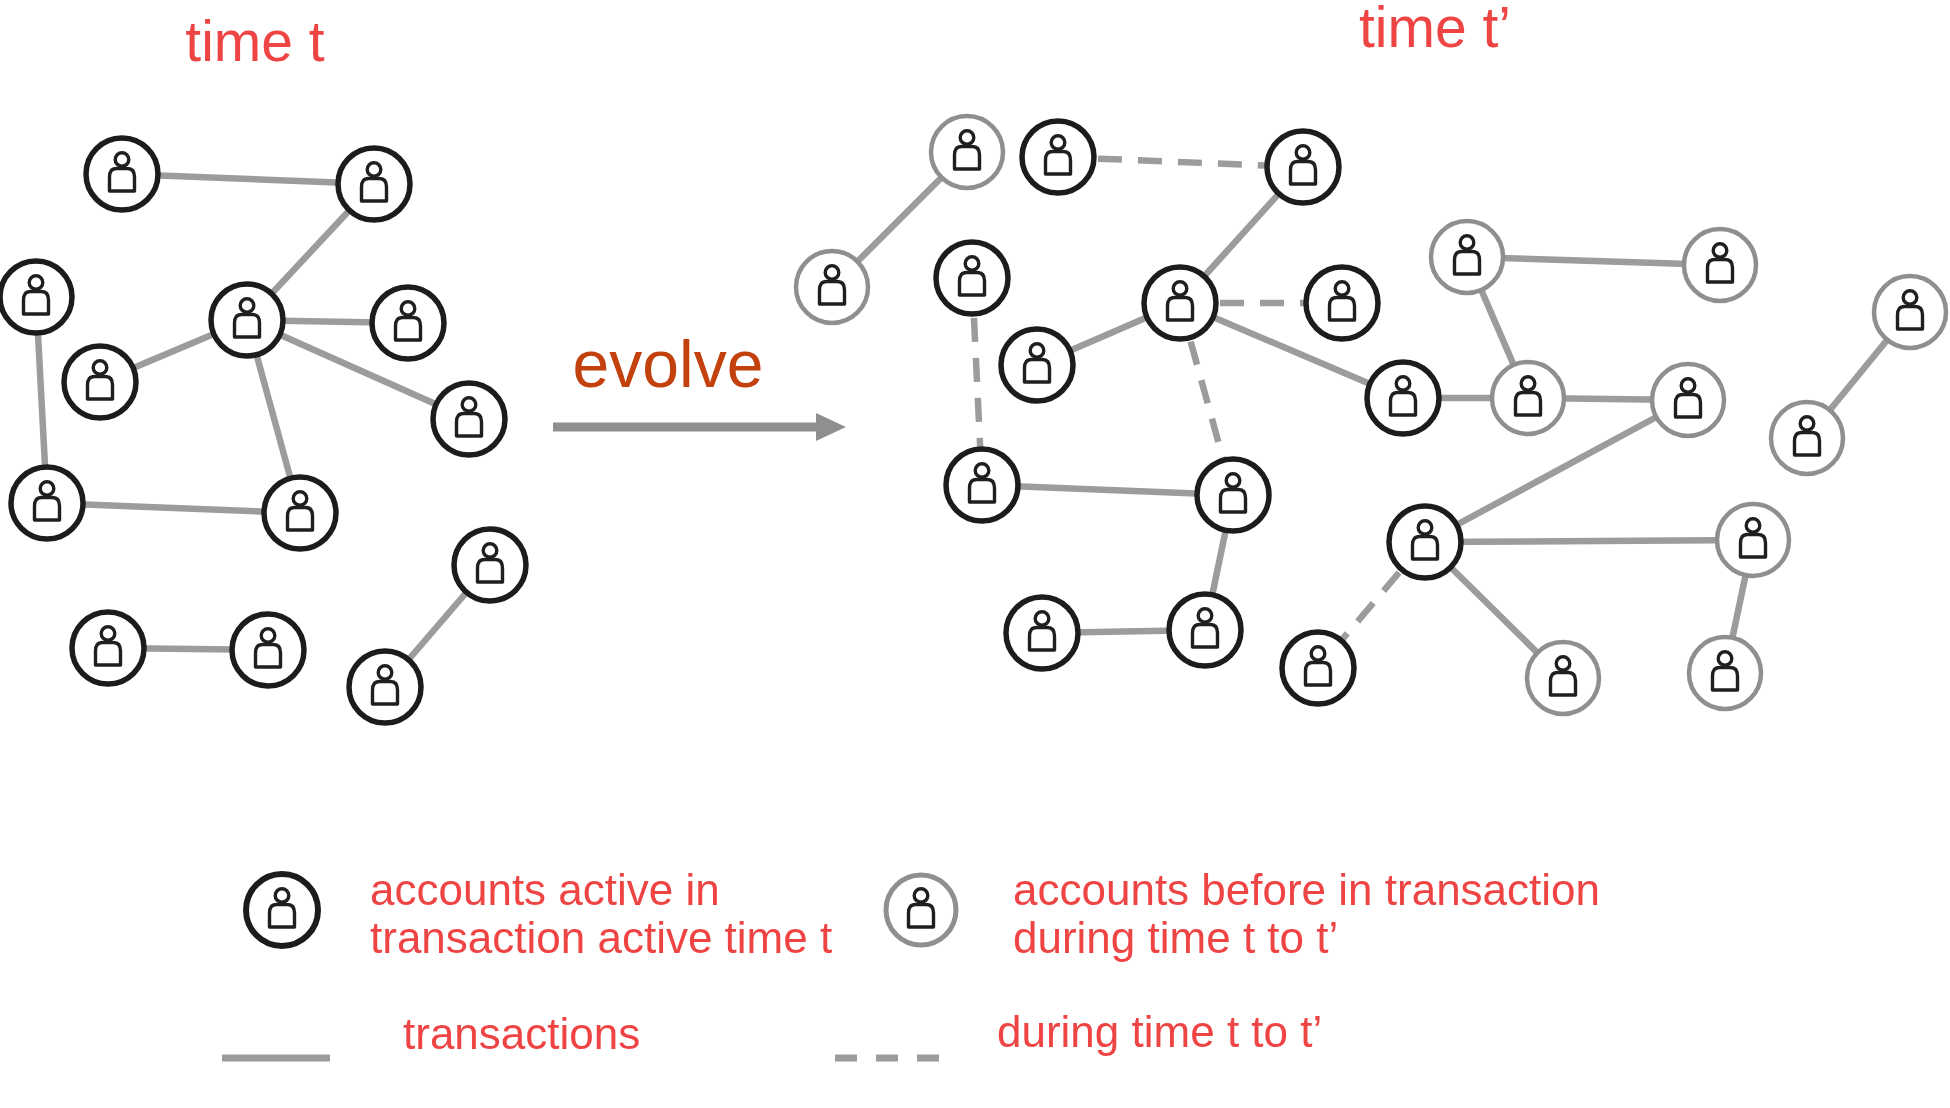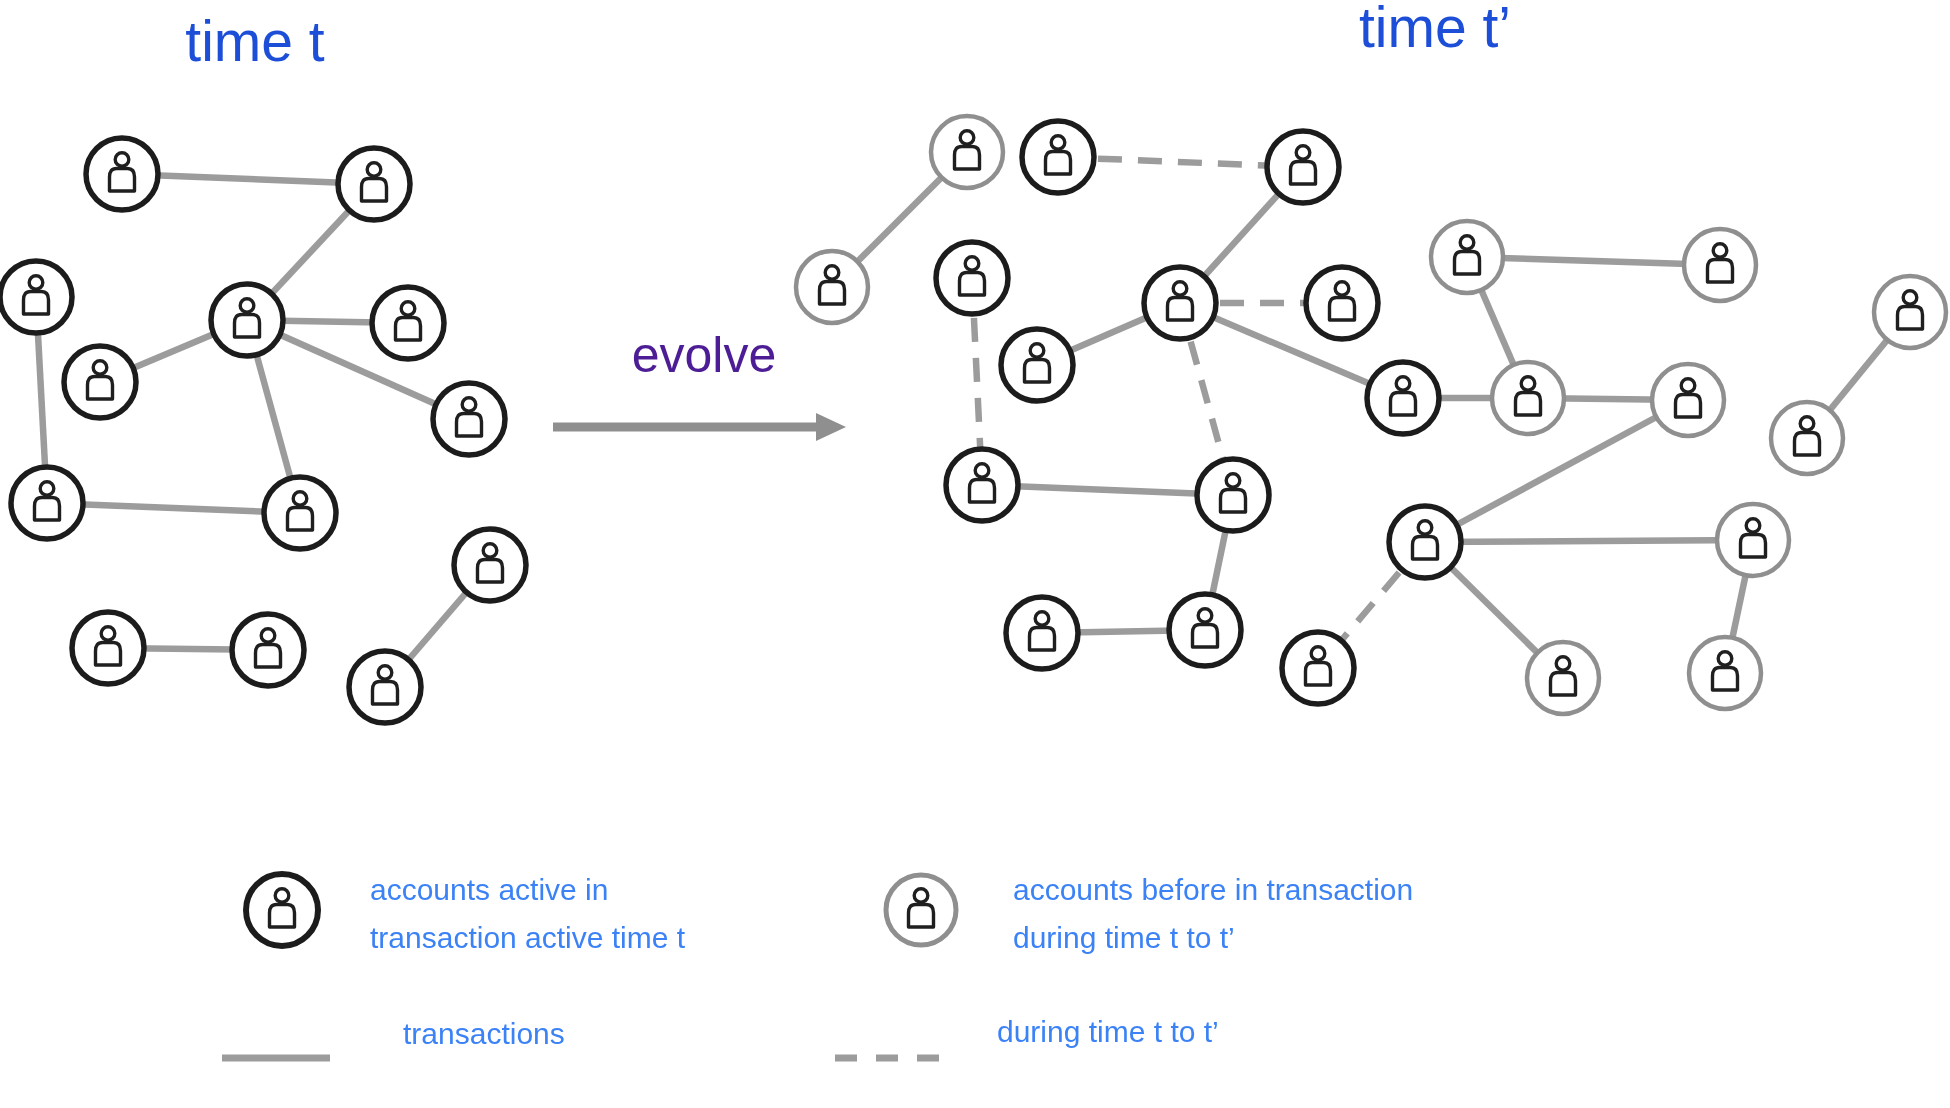--- a/index.html
+++ b/index.html
@@ -7,37 +7,36 @@
     position:relative;
     width:1950px;height:1108px;
     background:#ffffff;
     font-family:"Liberation Sans", sans-serif;
     overflow:hidden;
   }
   #diagram{position:absolute;left:0;top:0;}
   .title{
     position:absolute;
     font-size:57px;
-    color:#1d4ed8;
+    color:#ef4444;
     transform:translateX(-50%);
     white-space:nowrap;
   }
   .evolve-label{
     position:absolute;
-    font-size:50px;
-    color:#4c1d95;
+    font-size:66px;
+    color:#c2410c;
     transform:translateX(-50%);
     white-space:nowrap;
-    margin-left:36px;
   }
   .legend-text{
     position:absolute;
-    font-size:30px;
+    font-size:44px;
     line-height:48px;
-    color:#3b82f6;
+    color:#ef4444;
     white-space:nowrap;
   }
   .legend-text.wide{line-height:53px;}
 </style>
 </head>
 <body>
 
 <div class="stage">
 
   <svg id="diagram" width="1950" height="1108" viewBox="0 0 1950 1108">

